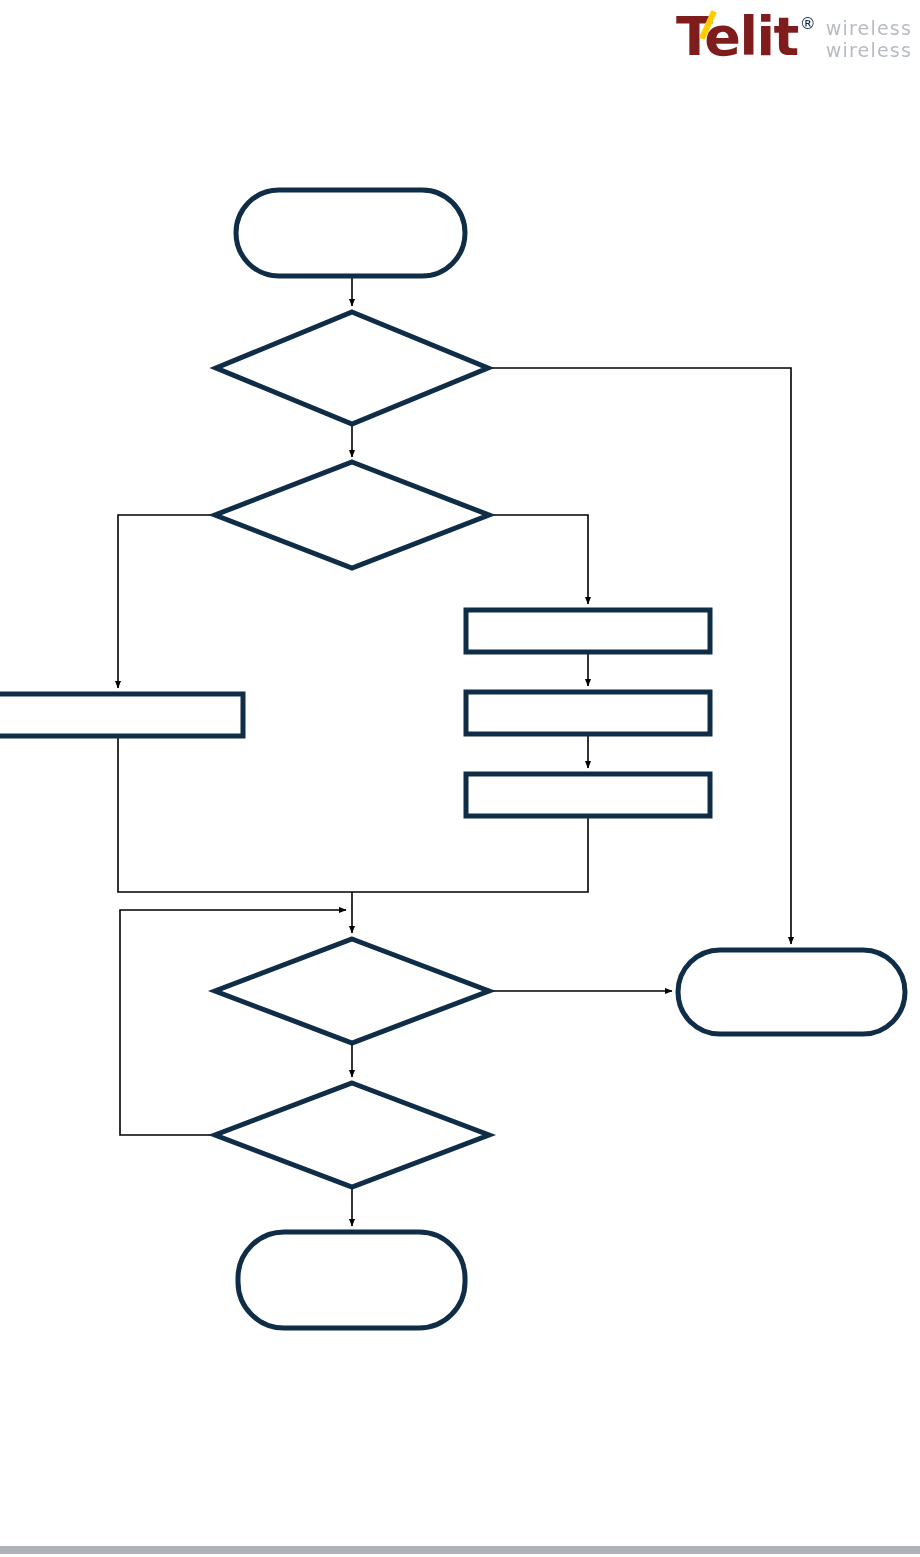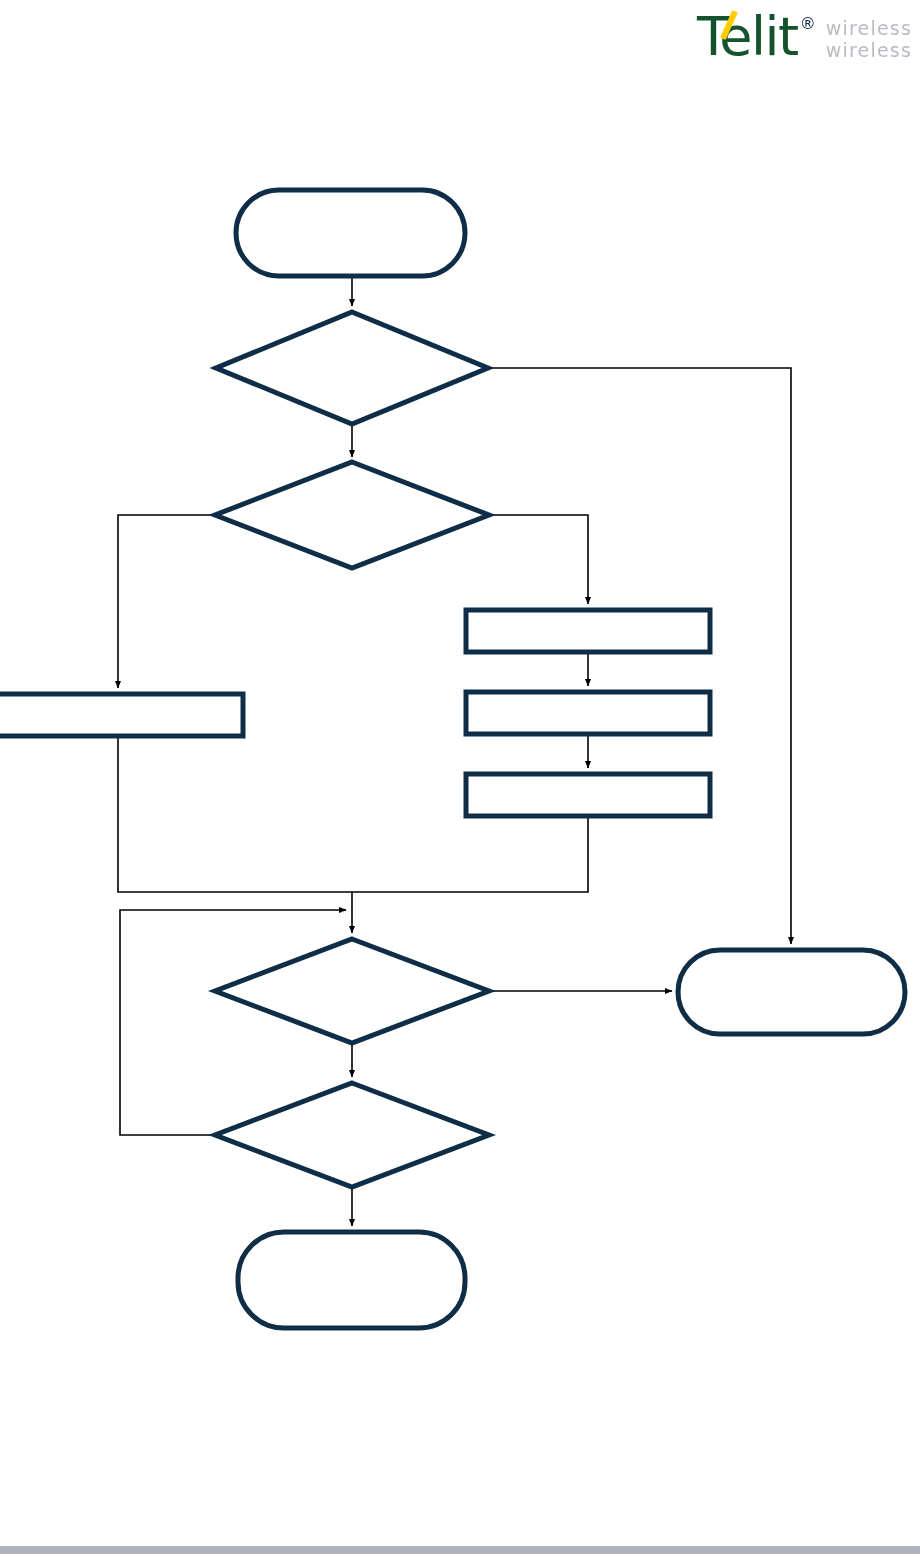--- a/index.html
+++ b/index.html
@@ -32,25 +32,25 @@
     align-items: flex-start;
     height: 62px;
   }
   .logo-wordmark-wrap {
     position: relative;
     display: inline-block;
     height: 62px;
   }
   .logo-wordmark {
     font-family: "DejaVu Sans", sans-serif;
-    font-weight: normal;
+    font-weight: bold;
     font-size: 54px;
     letter-spacing: -1.5px;
     line-height: 58px;
-    color: #14532d;
+    color: #7f1d1d;
     display: inline-block;
   }
   .logo-accent {
     position: absolute;
     left: 29px;
     top: 2px;
     width: 6px;
     height: 30px;
     background: #ffcc00;
     transform: rotate(24deg);

